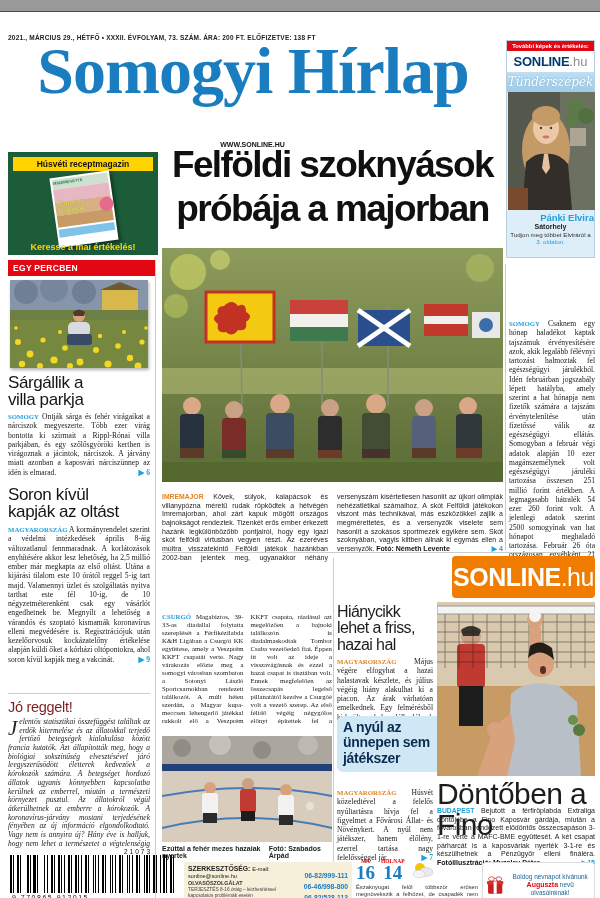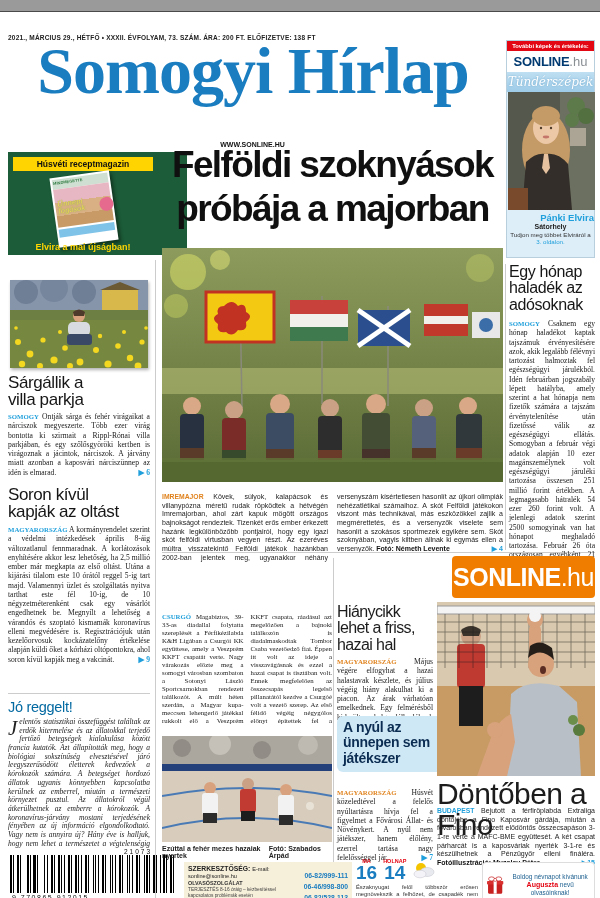--- a/index.html
+++ b/index.html
@@ -18,21 +18,21 @@
   .tunder-logo{background:#fff;text-align:center;padding:1px 0 2px;}
   .tunder-logo .lg1{color:#003a70;font-weight:bold;font-size:13px;letter-spacing:-.3px;}
   .tunder-logo .lg2{color:#8a8f94;font-size:13px;}
   .tunder-script{height:20px;background:linear-gradient(180deg,#bfdff2,#9ecbe8);color:#fff;text-align:center;
                  font-family:"DejaVu Serif",serif;font-style:italic;font-size:12px;line-height:20px;text-shadow:0 0 2px #6fa8cc;}
   .tunder-name{color:#1f9fdb;font-size:9.5px;font-weight:bold;text-align:right;margin-top:2px;}
   .tunder-town{color:#222;font-size:7px;font-weight:bold;text-align:center;}
   .tunder-more{color:#333;font-size:6.2px;text-align:center;line-height:1.2;padding:1px 3px 0;}
   .tunder-more .lnk{color:#1f9fdb;}
   
-  .recipe{left:8px;top:140px;width:150px;height:103px;background:#1c5c38;padding-left:29px;}
+  .recipe{left:8px;top:140px;width:150px;height:103px;background:#1c5c38;}
   .recipe-banner{position:absolute;left:5px;top:5px;width:140px;background:#ffd400;color:#111;
                  font-size:8.5px;font-weight:bold;text-align:center;padding:2px 0;}
   .recipe-cta{position:absolute;left:0;bottom:3px;width:150px;color:#ffd400;font-size:9px;font-weight:bold;text-align:center;}
   .mag{position:absolute;left:46px;top:22px;width:56px;height:66px;background:#fff;transform:rotate(-8deg);
        box-shadow:2px 3px 4px rgba(0,0,0,.45);padding:2px;}
   .mag-top{height:10px;background:#cfe0d2;position:relative;}
   .mag-brand{font-size:4px;font-weight:bold;color:#2d7a3f;position:absolute;left:1px;top:1px;}
   .mag-pic{height:38px;background:linear-gradient(180deg,#e8b7c4 0 35%,#d8b083 35% 70%,#c79a66 70% 100%);position:relative;}
   .mag-badge{position:absolute;right:-2px;top:14px;width:14px;height:14px;border-radius:50%;background:#e56a8e;}
   .mag-title{position:absolute;left:2px;bottom:12px;color:#ffd95e;font-family:"DejaVu Serif",serif;
@@ -45,21 +45,21 @@
            text-align:justify;color:#222;}
   .lead-cy{font-weight:bold;font-size:6.8px;color:#1f9fdb;}
   .lead-or{font-weight:bold;font-size:6.8px;color:#e0831e;}
   .credit{font-weight:bold;color:#111;}
   .ref{color:#1f9fdb;font-weight:bold;white-space:nowrap;float:right;}
   
   .banner-red{left:8px;top:248px;width:142px;background:#e30613;color:#fff;font-size:8.5px;font-weight:bold;
               padding:3px 0 3px 5px;letter-spacing:.3px;}
   .serifbody{font-family:"Liberation Serif",serif;font-size:7.6px;line-height:1.22;text-align:justify;color:#191919;}
   .coltitle{font-size:17px;font-weight:400;color:#161616;line-height:1.02;letter-spacing:-.4px;}
-  .jo-title{color:#0369a1;font-size:14.5px;font-weight:500;letter-spacing:-.3px;}
+  .jo-title{color:#7f1d1d;font-size:14.5px;font-weight:500;letter-spacing:-.3px;}
   .jo-body{font-family:"Liberation Serif",serif;font-style:italic;font-size:7.5px;line-height:1.16;
            text-align:justify;color:#222;}
   .dropcap{float:left;font-size:21px;line-height:.8;padding:2px 2px 0 0;font-style:italic;font-family:"Liberation Serif",serif;}
   .author{font-weight:bold;font-style:normal;font-family:"Liberation Sans",sans-serif;font-size:7px;float:right;}
   
   .bc{left:8px;top:836px;width:172px;height:56px;background:#fff;}
   .bc-top{position:absolute;right:28px;top:0;font-size:6.5px;letter-spacing:2px;color:#111;}
   .bc-bars{position:absolute;left:2px;top:7px;width:166px;height:38px;
     background:repeating-linear-gradient(90deg,#000 0 1.5px,#fff 1.5px 3px,#000 3px 3.8px,#fff 3.8px 6.5px,#000 6.5px 9px,#fff 9px 10px,#000 10px 11px,#fff 11px 14.5px,#000 14.5px 15.5px,#fff 15.5px 17px);}
   .bc-num{position:absolute;left:4px;top:46px;font-size:7px;letter-spacing:1.5px;color:#111;}
@@ -85,21 +85,21 @@
   
   .beige{left:184px;top:850px;width:168px;height:46px;background:#f6efda;box-sizing:border-box;padding:3px 4px;display:flex;}
   .beige .txt{width:108px;}
   .beige .l1{font-size:6.8px;font-weight:bold;color:#222;}
   .beige .em{font-weight:normal;font-size:5.6px;}
   .beige .l2{font-size:5.4px;color:#333;margin-top:1px;font-weight:bold;}
   .beige .l3{font-size:4.8px;color:#444;margin-top:1px;line-height:1.25;}
   .phones{width:56px;text-align:right;color:#1a7dc0;font-weight:bold;font-size:6.8px;line-height:1.6;padding-top:6px;}
   .weather{left:356px;top:846px;width:122px;}
   .wx-row{display:flex;align-items:flex-start;gap:6px;}
-  .wx-day{text-align:center;}
+  .wx-day{text-align:center;font-family:Liberation Serif, serif;}
   .wx-lab{font-size:5.5px;font-weight:bold;color:#e30613;}
   .wx-temp{font-size:19px;font-weight:bold;color:#1a7dc0;line-height:.95;}
   .wx-text{font-size:5.8px;color:#333;line-height:1.25;text-align:justify;margin-top:2px;}
   .nameday{left:482px;top:850px;width:113px;height:46px;background:#fff;border:1px solid #ddd;border-radius:4px;
            box-sizing:border-box;display:flex;align-items:center;gap:3px;padding:2px;}
   .nd-txt{font-size:6.4px;color:#1b5e8e;text-align:center;line-height:1.25;}
   .nd-name{color:#e30613;font-weight:bold;font-size:7px;}
 </style>
 </head>
 <body>
@@ -143,21 +143,21 @@
       <div class="mag-top">
           <span class="mag-brand">MINDMEGETTE</span>
         </div>
       <div class="mag-pic">
         <div class="mag-badge"></div>
         <div class="mag-title">Ünnepi
 fogások</div>
       </div>
       <div class="mag-bot"></div>
     </div>
-    <div class="recipe-cta">Elvira a mai újságban!</div>
+    <div class="recipe-cta">Keresse a mai értékelés!</div>
   </div>
 
   <div class="abs headline pre">Felföldi szoknyások
 próbája a majorban</div>
 
   <svg class="abs" style="left:162px;top:236px;" width="341" height="234" viewBox="0 0 341 234">
     <defs>
       <linearGradient id="g1" x1="0" y1="0" x2="0" y2="1">
         <stop offset="0" stop-color="#8d9b5c"></stop>
           <stop offset=".6" stop-color="#6f7f44"></stop>
@@ -207,20 +207,21 @@
       <circle cx="306" cy="158" r="9" fill="#d9a886"></circle>
         <rect x="294" y="166" width="26" height="40" rx="4" fill="#31383c"></rect>
         <rect x="294" y="200" width="26" height="16" fill="#6b3b2a"></rect>
     </g>
     <rect y="212" width="341" height="22" fill="#55682f"></rect>
     <rect y="210" width="341" height="4" fill="#61743a" opacity=".8"></rect>
   </svg>
 
   <p class="abs caption"><span class="lead-or">IMREMAJOR</span> <span>Kövek, súlyok, kalapácsok és villanypózna méretű rudak röpködtek a hétvégén Imremajorban, ahol zárt kapuk mögött országos bajnokságot rendeztek. Tizenkét erős ember érkezett hazánk legkülönbözőbb pontjairól, hogy egy igazi skót felföldi virtusban vegyen részt. Az ezeréves múltra visszatekintő Felföldi játékok hazánkban 2002-ban jelentek meg, ugyanakkor néhány versenyszám kísértetiesen hasonlít az újkori olimpiák nehézatlétikai számaihoz. A skót Felföldi játékokon viszont más technikával, más eszközökkel zajlik a megmérettetés, és a versenyzők viselete sem hasonlít a szokásos sportmezek egyikére sem. Skót szoknyában, vagyis kiltben állnak ki egymás ellen a versenyzők.</span> <span class="credit">Fotó: Németh Levente</span> <span class="ref">▶ 4</span></p>
 
+  <div class="abs banner-red">EGY PERCBEN</div>
 
   <svg class="abs" style="left:10px;top:268px;box-shadow:1px 2px 3px rgba(0,0,0,.3);" width="138" height="88" viewBox="0 0 138 88">
     <rect width="138" height="34" fill="#8795ab"></rect>
     <circle cx="16" cy="12" r="12" fill="#6f7f96"></circle>
       <circle cx="44" cy="8" r="14" fill="#76869c"></circle>
       <circle cx="74" cy="12" r="12" fill="#6f7f96"></circle>
     <rect x="92" y="10" width="36" height="20" fill="#d8b84a"></rect>
       <polygon points="90,10 110,2 130,10" fill="#6b5a34"></polygon>
     <rect y="30" width="138" height="14" fill="#6d7f42"></rect>
     <rect y="40" width="138" height="48" fill="#76883f"></rect>
@@ -268,23 +269,20 @@
     <div class="bc-top">21073</div>
     <div class="bc-bars"></div>
     <div class="bc-num">9 770865 912015</div>
   </div>
 
   <div class="abs vrule" style="left:155px;top:248px;height:645px;"></div>
   <div class="abs vrule" style="left:505px;top:252px;height:286px;"></div>
   <div class="abs vrule" style="left:333px;top:546px;height:316px;"></div>
   <div class="abs hrule" style="left:162px;top:540px;width:433px;"></div>
 
-  <div class="abs coltitle pre" style="left:509px;top:252px;width:87px;font-size:16px;">Egy hónap
-haladék az
-adósoknak</div>
   <p class="abs serifbody" style="left:509px;top:307px;width:86px;margin:0;"><span class="lead-cy">SOMOGY</span> <span>Csaknem egy hónap haladékot kaptak tajszámuk érvényesítésére azok, akik legalább félévnyi tartozást halmoztak fel egészségügyi járulékból. Idén februárban jogszabály lépett hatályba, amely szerint a hat hónapja nem fizetők számára a tajszám érvénytelenítése után fizetőssé válik az egészségügyi ellátás. Somogyban a február végi adatok alapján 10 ezer magánszemélynek volt egészségügyi járuléki tartozása összesen 251 millió forint értékben. A legmagasabb hátralék 54 ezer 260 forint volt. A jelenlegi adatok szerint 2500 somogyinak van hat hónapot meghaladó tartozása. Február 26 óta országosan egyébként 21 ezerrel csökkent a hátralékosok száma.</span> <span class="ref">▶ 3</span></p>
 
   <p class="abs cs-body" style="left:162px;top:601px;width:170px;margin:0;"><span class="lead-cy">CSURGÓ</span> <span>Magabiztos, 39-33-as diadallal folytatta szereplését a Férfikézilabda K&amp;H Ligában a Csurgói KK együttese, amely a Veszprém KKFT csapatát verte. Nagy várakozás előzte meg a somogyi városban szombaton a Sotonyi László Sportcsarnokban rendezett találkozót. A múlt héten szerdán, a Magyar kupa-meccsen lehengerlő játékkal rukkolt elő a Veszprém KKFT csapata, ráadásul azt megelőzően a bajnoki találkozón is diadalmaskodtak Tombor Csaba vezetőedző fiai. Éppen itt volt az ideje a visszavágásnak és ezzel a hazai csapat is tisztában volt. Ennek megfelelően az összecsapás legelső pillanatától kezdve a Csurgóé volt a vezető szerep. Az első félidő végéig négygólos előnyt építettek fel a somogyiak, akik a szünet után növelni is tudták a különbséget.</span> </p>
 
   <svg class="abs" style="left:162px;top:724px;" width="170" height="106" viewBox="0 0 170 106">
     <rect width="170" height="36" fill="#aba69e"></rect>
     <circle cx="20" cy="12" r="9" fill="#918c85"></circle>
       <circle cx="58" cy="8" r="11" fill="#c5c0b8"></circle>
       <circle cx="100" cy="14" r="9" fill="#918c85"></circle>
       <circle cx="146" cy="9" r="10" fill="#beb9b1"></circle>

